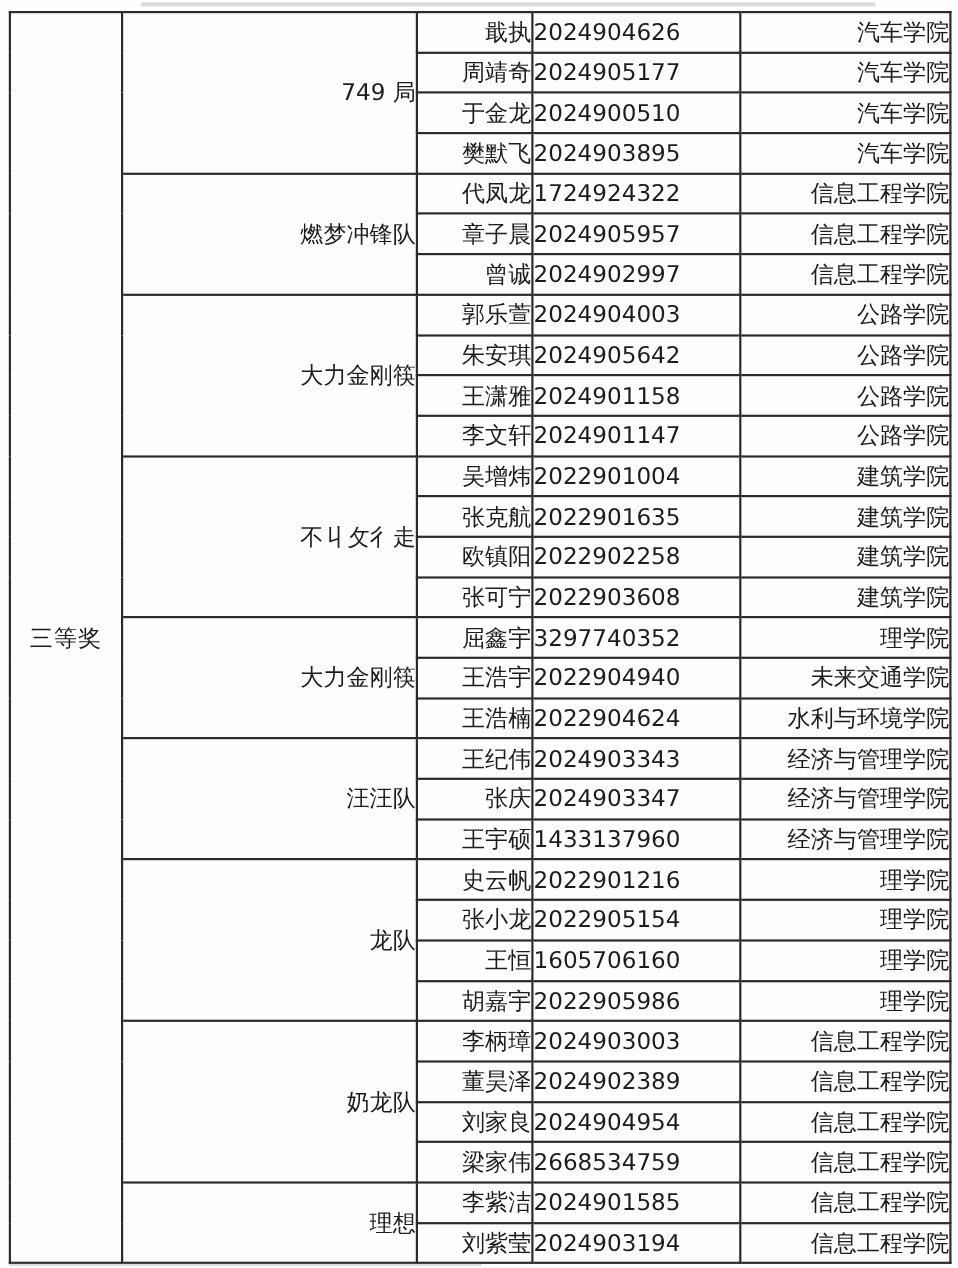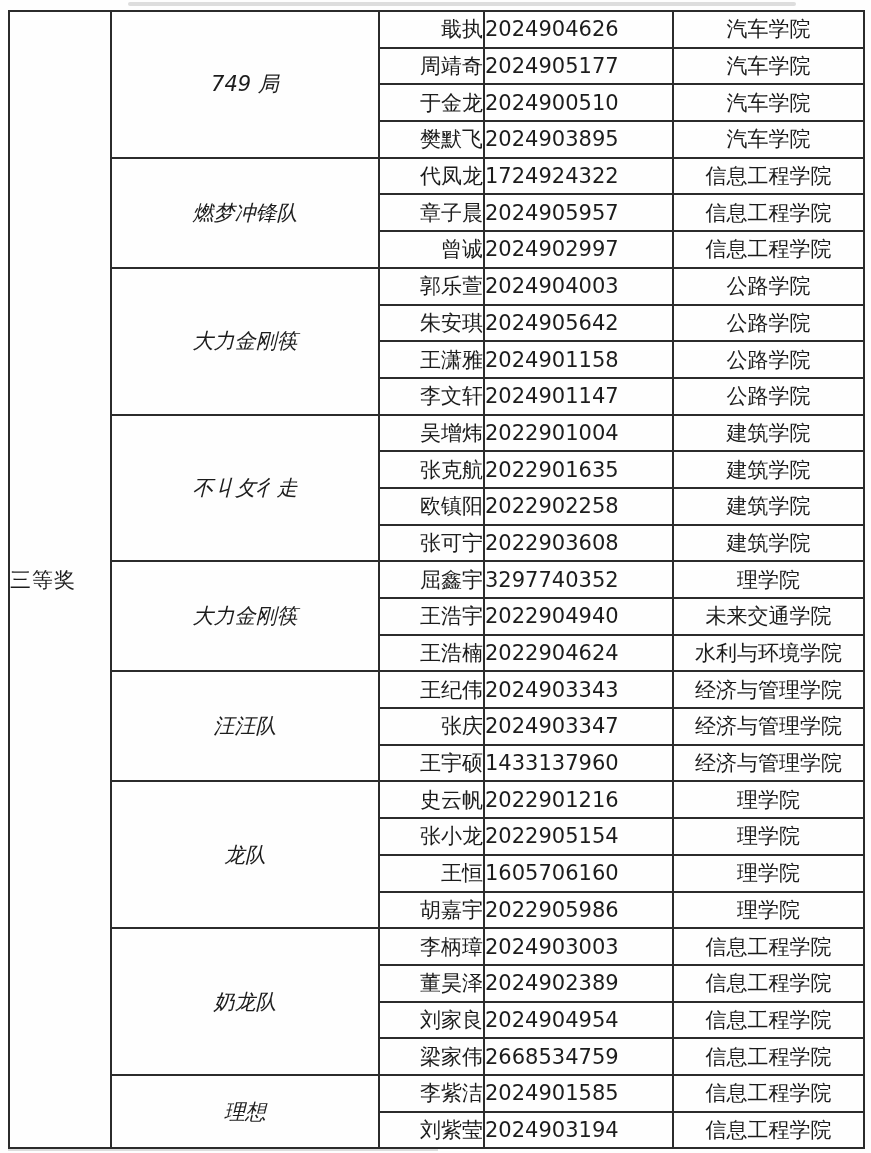--- a/index.html
+++ b/index.html
@@ -48,25 +48,25 @@
   table.awards-table td {
     border: 2px solid #2b2b2b;
     font-size: 21px;
     color: #1c1c1c;
     padding: 0;
     overflow: hidden;
     vertical-align: middle;
     white-space: nowrap;
   }
   table.awards-table tr { height: 36.7px; }
-  td.award-cell   { letter-spacing: 1px; }
-  td.team-cell    { text-align: center; font-style: italic; }
+  td.award-cell   { text-align: center; letter-spacing: 1px; }
+  td.team-cell    { text-align: right; }
   td.member-cell  { text-align: right;  padding-left: 9px; }
   td.sid-cell     { text-align: left; padding-right: 8px; font-size: 20px; }
-  td.college-cell { text-align: center;  padding-left: 9px; }
+  td.college-cell { text-align: right;  padding-left: 9px; }
 </style>
 </head>
 <body>
 
 <div class="page">
   <div class="top-smudge"></div>
   <table class="awards-table">
     <colgroup>
       <col style="width:102px">
       <col style="width:268px">

